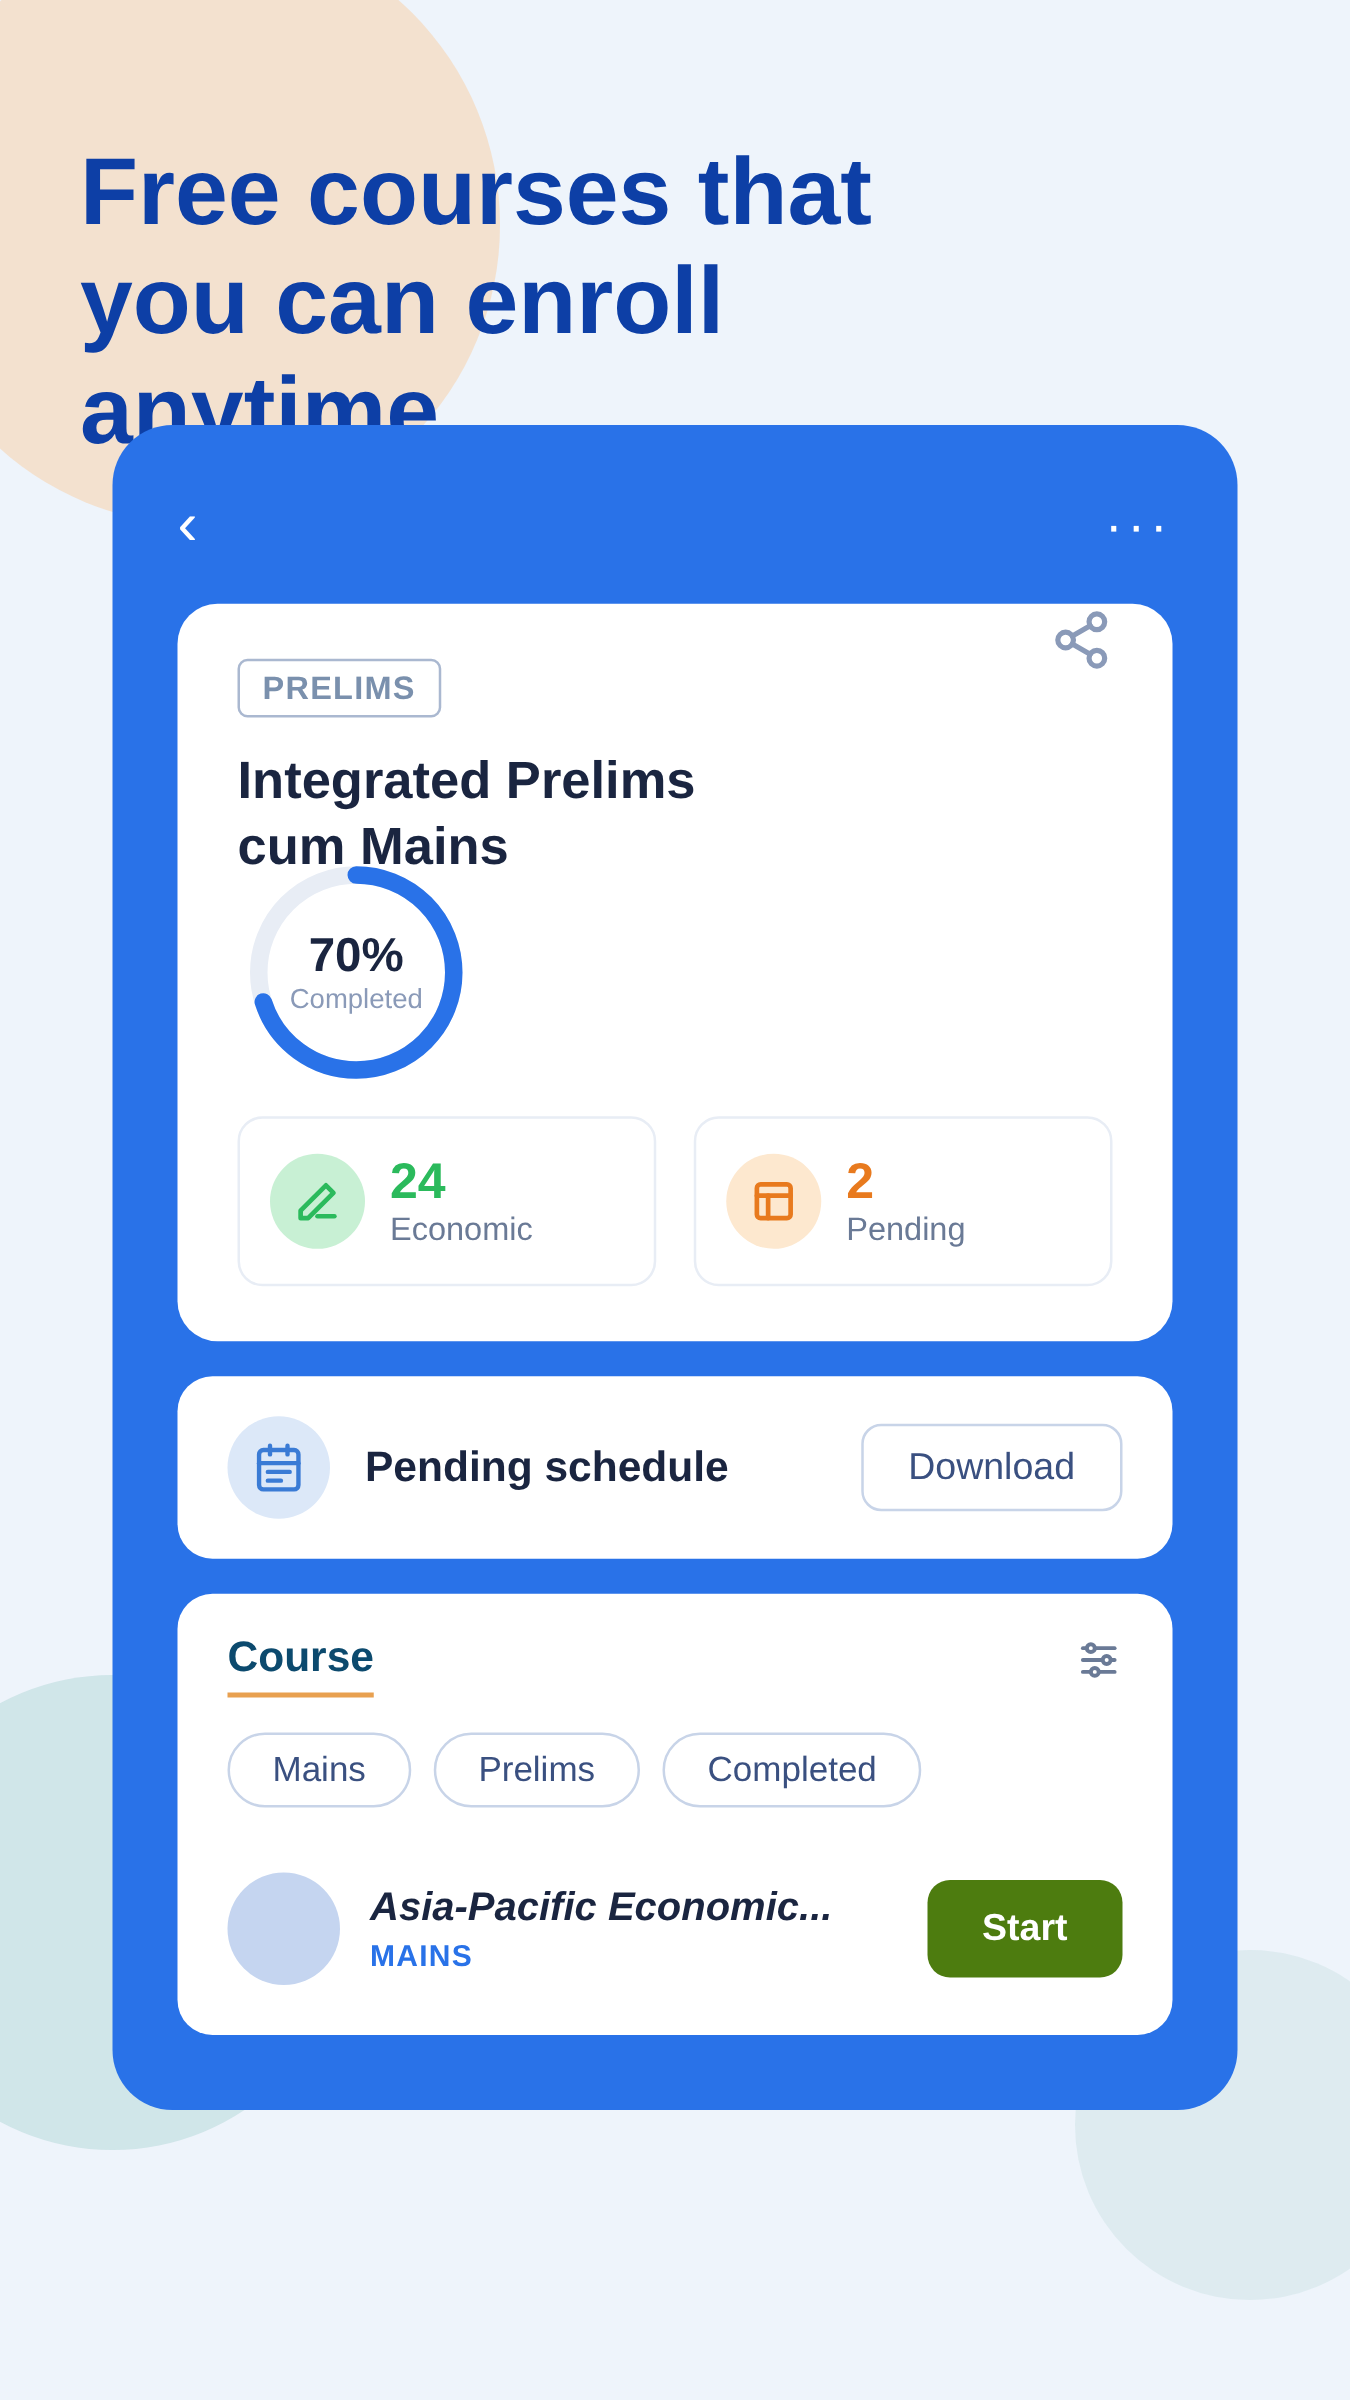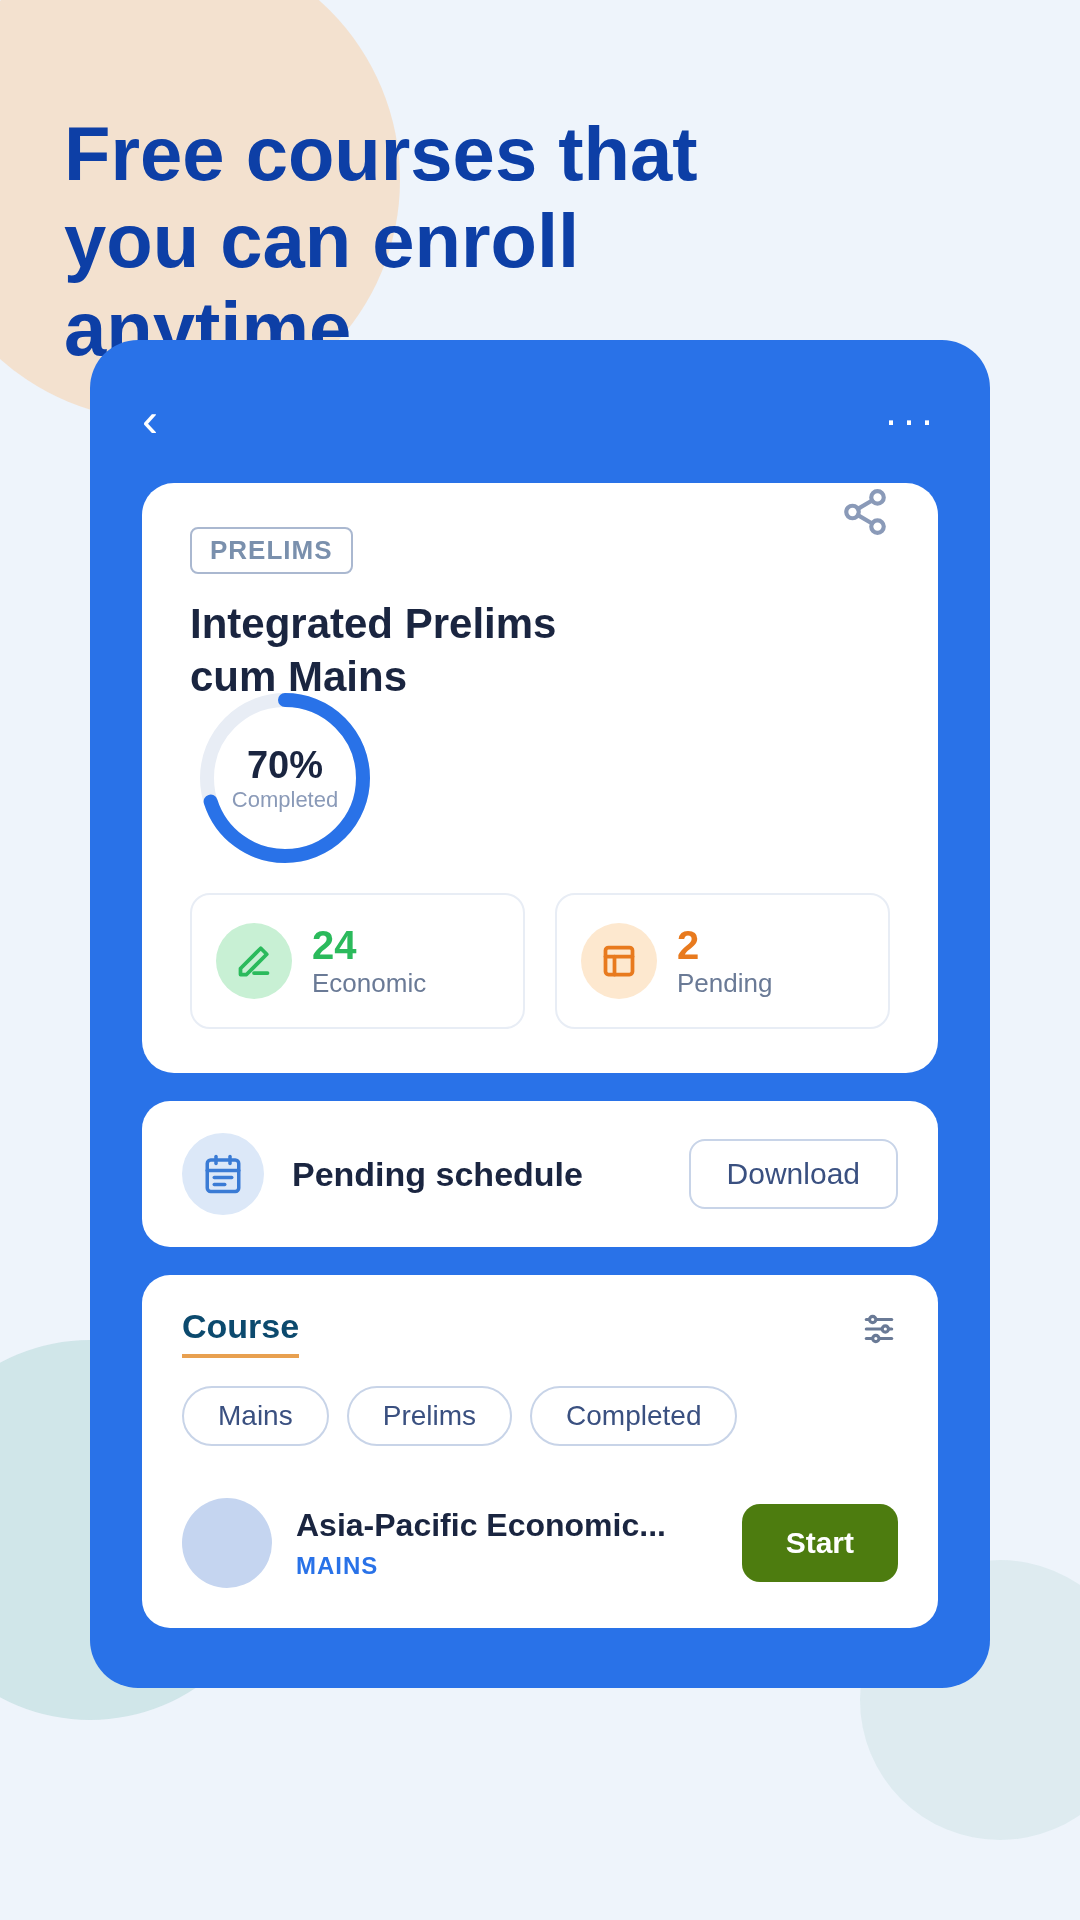--- a/index.html
+++ b/index.html
@@ -287,20 +287,21 @@
       flex-shrink: 0;
     }
     .course-item-info {
       flex: 1;
     }
     .course-item-title {
       font-size: 32px;
       font-weight: 600;
       color: #1a2540;
       margin-bottom: 8px;
+      font-style: italic;
     }
     .course-item-tag {
       font-size: 24px;
       font-weight: 700;
       color: #2972e8;
       letter-spacing: 1px;
     }
     .start-btn {
       background: #4d7c0f;
       color: #fff;

